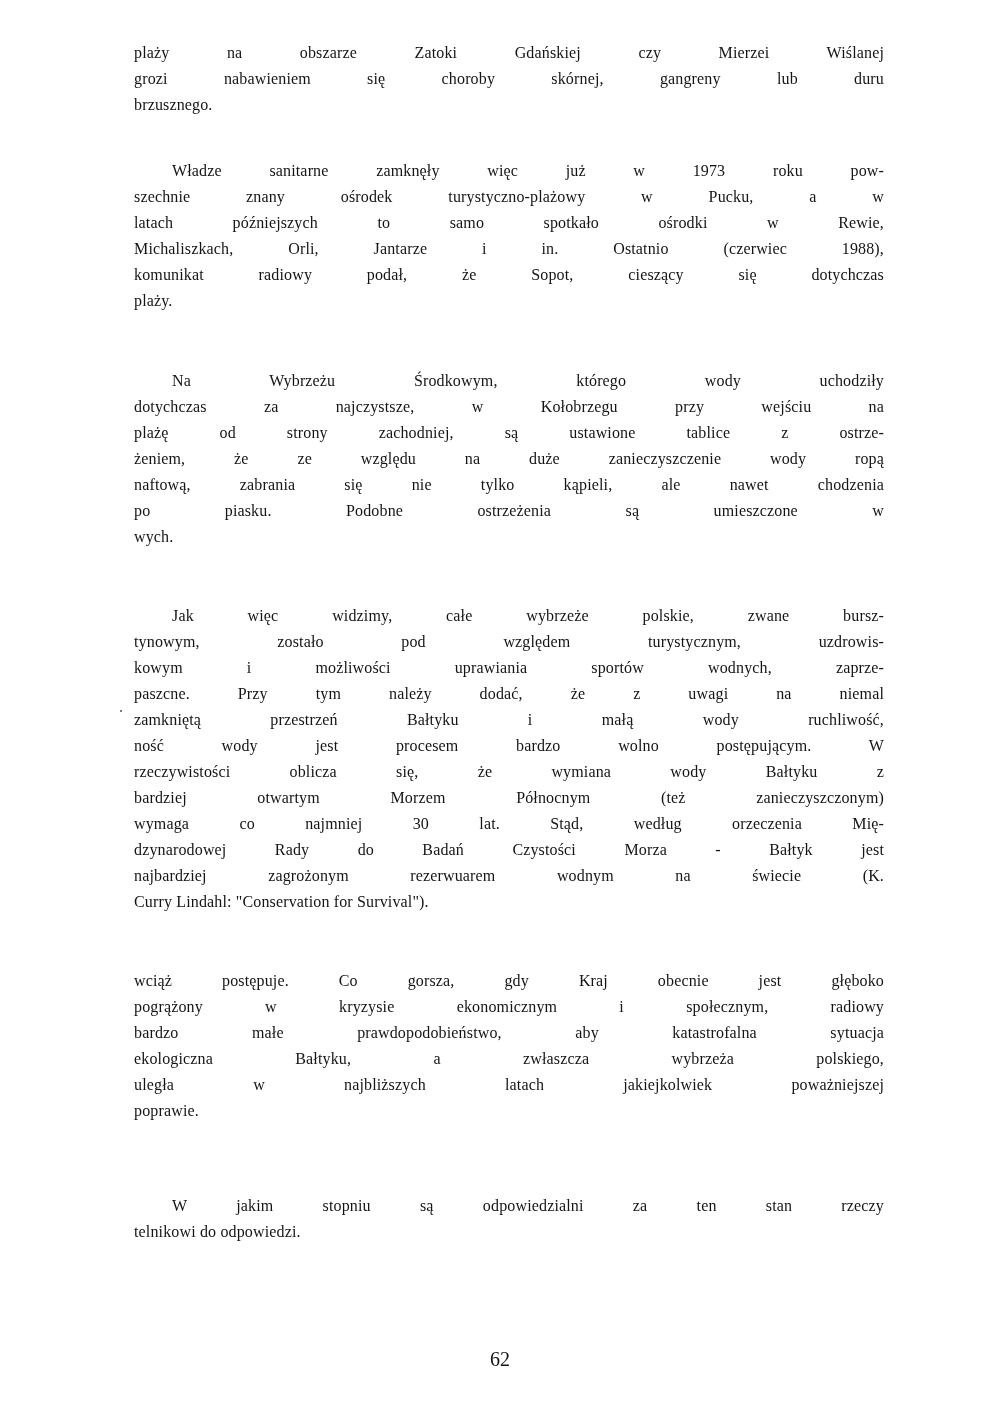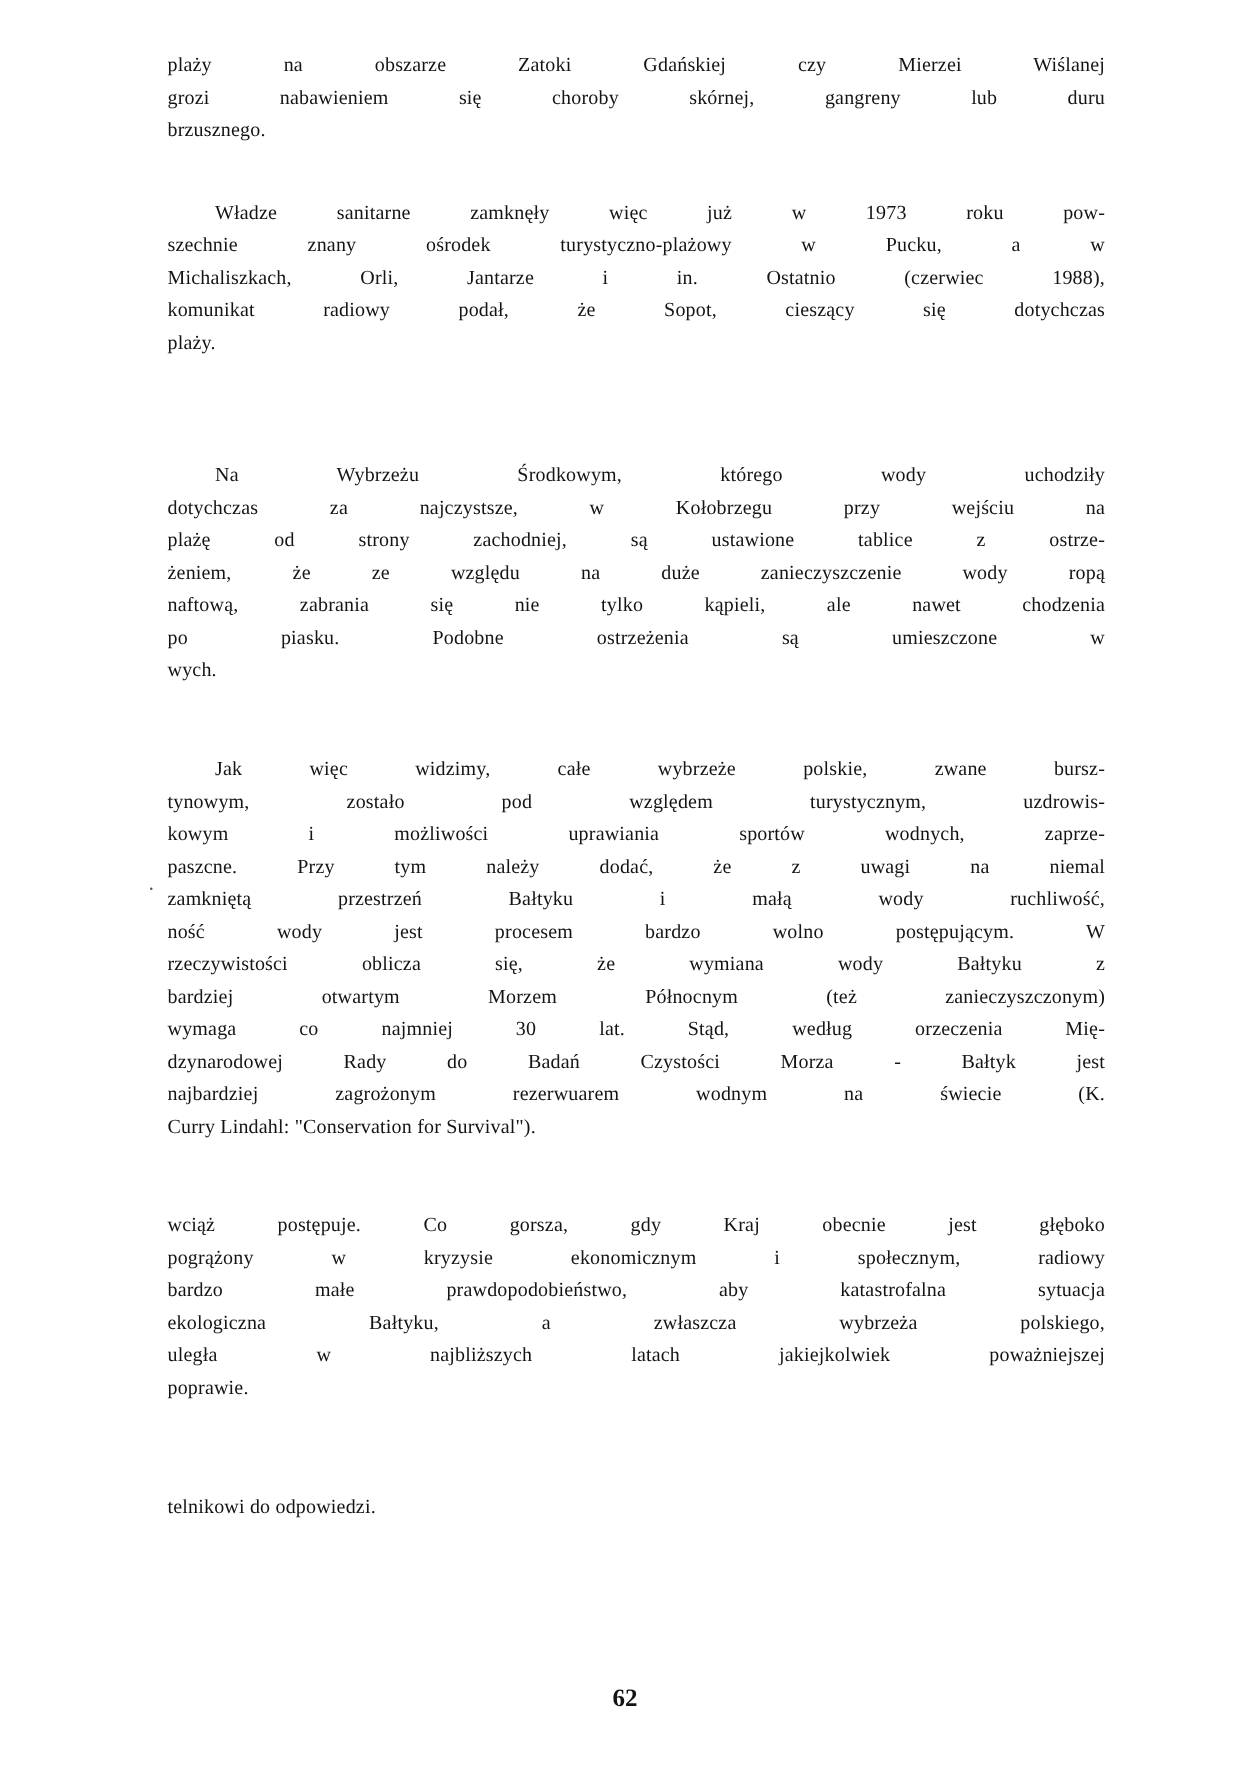--- a/index.html
+++ b/index.html
@@ -43,21 +43,21 @@
     .line.indent {
       padding-left: 38px;
     }
     .page-number {
       position: absolute;
       left: 0;
       width: 1000px;
       top: 1348px;
       text-align: center;
       font-size: 20px;
-      font-weight: bold;
+      font-weight: normal;
       font-family: "Liberation Serif", "DejaVu Serif", serif;
     }
     .speck {
       position: absolute;
       left: 120px;
       top: 710px;
       width: 2px;
       height: 2px;
       background: #555;
       border-radius: 1px;
@@ -70,20 +70,21 @@
 
   <div class="para" style="top:40px;">
     <span class="line">plaży na obszarze Zatoki Gdańskiej czy Mierzei Wiślanej</span>
     <span class="line">grozi nabawieniem się choroby skórnej, gangreny lub duru</span>
     <span class="line last">brzusznego.</span>
   </div>
 
   <div class="para" style="top:158px;">
     <span class="line indent">Władze sanitarne zamknęły więc już w 1973 roku pow-</span>
     <span class="line">szechnie znany ośrodek turystyczno-plażowy w Pucku, a w</span>
+    <span class="line">latach późniejszych to samo spotkało ośrodki w Rewie,</span>
     <span class="line">Michaliszkach, Orli, Jantarze i in. Ostatnio (czerwiec 1988),</span>
     <span class="line">komunikat radiowy podał, że Sopot, cieszący się dotychczas</span>
     <span class="line last">plaży.</span>
   </div>
 
   <div class="para" style="top:368px;">
     <span class="line indent">Na Wybrzeżu Środkowym, którego wody uchodziły</span>
     <span class="line">dotychczas za najczystsze, w Kołobrzegu przy wejściu na</span>
     <span class="line">plażę od strony zachodniej, są ustawione tablice z ostrze-</span>
     <span class="line">żeniem, że ze względu na duże zanieczyszczenie wody ropą</span>
@@ -110,19 +111,20 @@
   <div class="para" style="top:968px;">
     <span class="line">wciąż postępuje. Co gorsza, gdy Kraj obecnie jest głęboko</span>
     <span class="line">pogrążony w kryzysie ekonomicznym i społecznym, radiowy</span>
     <span class="line">bardzo małe prawdopodobieństwo, aby katastrofalna sytuacja</span>
     <span class="line">ekologiczna Bałtyku, a zwłaszcza wybrzeża polskiego,</span>
     <span class="line">uległa w najbliższych latach jakiejkolwiek poważniejszej</span>
     <span class="line last">poprawie.</span>
   </div>
 
   <div class="para" style="top:1193px;">
+    <span class="line indent">W jakim stopniu są odpowiedzialni za ten stan rzeczy</span>
     <span class="line last">telnikowi do odpowiedzi.</span>
   </div>
 
   <div class="speck"></div>
 
   <div class="page-number">62</div>
 </div>
 
 </body></html>

